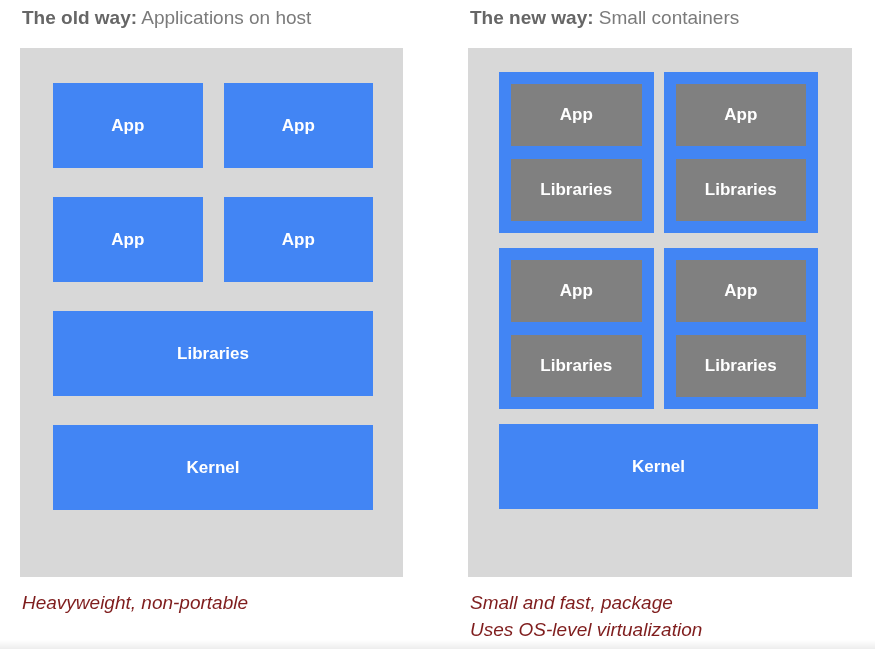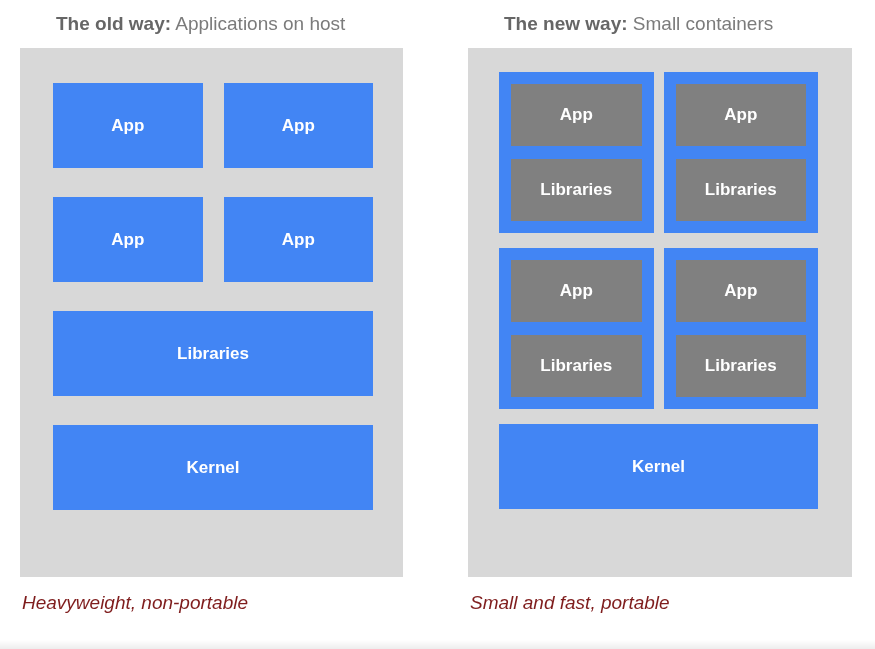--- a/index.html
+++ b/index.html
@@ -8,26 +8,25 @@
     height: 649px;
     position: relative;
     background: #ffffff;
     font-family: "Liberation Sans", "DejaVu Sans", sans-serif;
     overflow: hidden;
   }
 
   
   .col-title {
     position: absolute;
-    top: 11px;
+    top: 5px;
     font-size: 19px;
     line-height: 26px;
     color: #7b7b7b;
     white-space: nowrap;
-    margin-left: 34px;
   }
   .col-title .title-bold {
     font-weight: 700;
     color: #666666;
   }
   .title-old { left: 22px; }
   .title-new { left: 470px; }
 
   
   .panel {
@@ -172,16 +171,17 @@
     </div>
     <div class="container-box">
       <div class="gray-box">App</div>
       <div class="gray-box">Libraries</div>
     </div>
   </div>
   <div class="blue-box full-box kernel-new">Kernel</div>
 </div>
 
 <div class="caption caption-new">
-  <div>Small and fast, portable</div>
+  <div>Small and fast, package</div>
+  <div>Uses OS-level virtualization</div>
 </div>
 
 <div class="bottom-edge"></div>
 
 </body></html>

